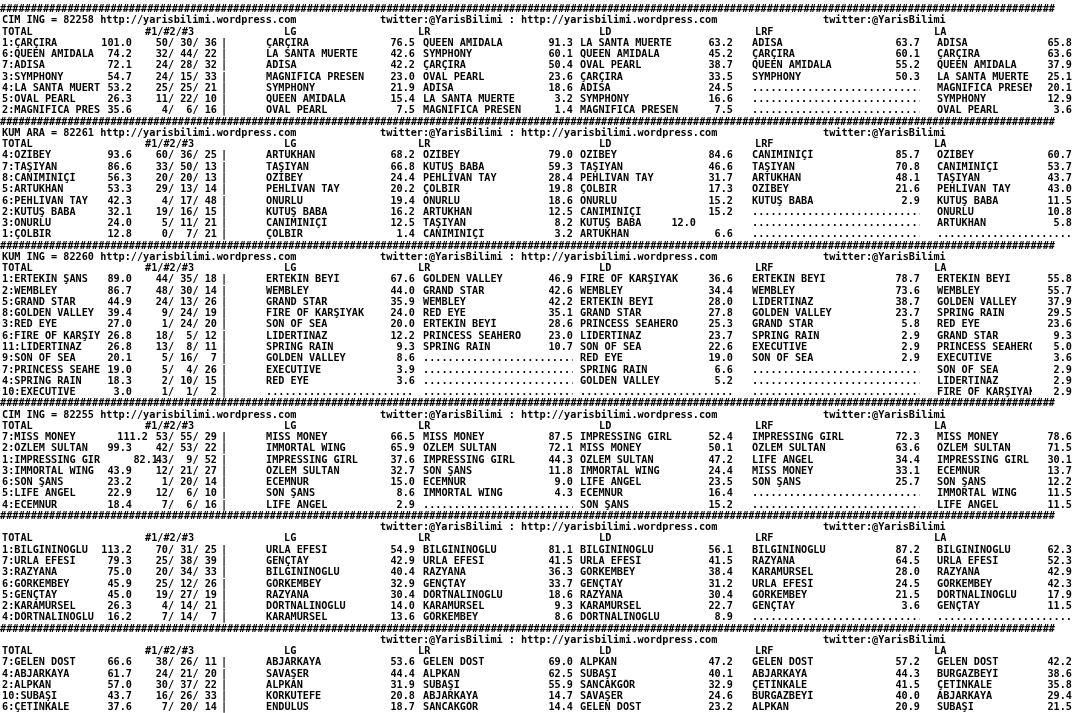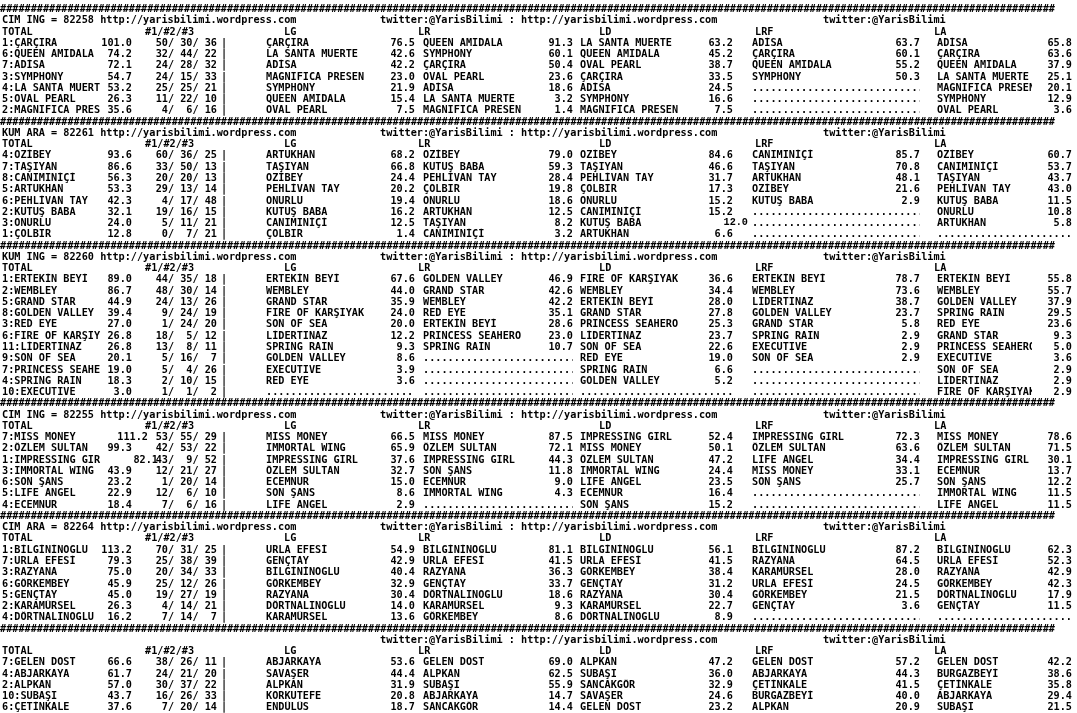--- a/index.html
+++ b/index.html
@@ -257,21 +257,21 @@
     <div class="line">
       <span class="c clip" style="left: 2px; width: 100px;">3:ONURLU</span>
       <span class="c r" style="left: 94px; width: 38px;">24.0</span>
       <span class="c r" style="left: 135px; width: 82px;"> 5/ 11/ 21</span>
       <span class="c" style="left: 221px;">|</span>
       <span class="c clip" style="left: 266px; width: 109px;">CANIMINİÇİ</span>
       <span class="c r" style="left: 375px; width: 40px;">12.5</span>
       <span class="c clip" style="left: 423px; width: 110px;">TAŞIYAN</span>
       <span class="c r" style="left: 533px; width: 40px;">8.2</span>
       <span class="c clip" style="left: 580px; width: 113px;">KUTUŞ BABA</span>
-      <span class="c r" style="left: 708px; width: 40px; font-family: Liberation Mono, monospace;">12.0</span>
+      <span class="c r" style="left: 656px; width: 40px;">12.0</span>
       <span class="c clip" style="left: 752px; width: 168px;">.............................................</span>
       <span class="c clip" style="left: 937px; width: 95px;">ARTUKHAN</span>
       <span class="c r" style="left: 1032px; width: 40px;">5.8</span>
     </div>
     <div class="line">
       <span class="c clip" style="left: 2px; width: 100px;">1:ÇOLBIR</span>
       <span class="c r" style="left: 94px; width: 38px;">12.8</span>
       <span class="c r" style="left: 135px; width: 82px;"> 0/  7/ 21</span>
       <span class="c" style="left: 221px;">|</span>
       <span class="c clip" style="left: 266px; width: 109px;">ÇOLBIR</span>
@@ -294,21 +294,21 @@
     <div class="line">
       <span class="c" style="left: 2px;">TOTAL</span>
       <span class="c" style="left: 145px;">#1/#2/#3</span>
       <span class="c" style="left: 284px;">LG</span>
       <span class="c" style="left: 418px;">LR</span>
       <span class="c" style="left: 599px;">LD</span>
       <span class="c" style="left: 755px;">LRF</span>
       <span class="c" style="left: 934px;">LA</span>
     </div>
     <div class="line">
-      <span class="c clip" style="left: 2px; width: 100px;">1:ERTEKİN BEYİ</span>
+      <span class="c clip" style="left: 2px; width: 100px;">1:ERTEKİN ŞANS</span>
       <span class="c r" style="left: 94px; width: 38px;">89.0</span>
       <span class="c r" style="left: 135px; width: 82px;">44/ 35/ 18</span>
       <span class="c" style="left: 221px;">|</span>
       <span class="c clip" style="left: 266px; width: 109px;">ERTEKİN BEYİ</span>
       <span class="c r" style="left: 375px; width: 40px;">67.6</span>
       <span class="c clip" style="left: 423px; width: 110px;">GOLDEN VALLEY</span>
       <span class="c r" style="left: 533px; width: 40px;">46.9</span>
       <span class="c clip" style="left: 580px; width: 113px;">FIRE OF KARŞIYAK</span>
       <span class="c r" style="left: 693px; width: 40px;">36.6</span>
       <span class="c clip" style="left: 752px; width: 128px;">ERTEKİN BEYİ</span>
@@ -590,21 +590,20 @@
       <span class="c clip" style="left: 580px; width: 113px;">SON ŞANS</span>
       <span class="c r" style="left: 693px; width: 40px;">15.2</span>
       <span class="c clip" style="left: 752px; width: 168px;">.............................................</span>
       <span class="c clip" style="left: 937px; width: 95px;">LIFE ANGEL</span>
       <span class="c r" style="left: 1032px; width: 40px;">11.5</span>
     </div>
     <div class="line">
       <span class="c clip" style="left: 0px; width: 1077px;">############################################################################################################################################################################</span>
     </div>
     <div class="line">
-      <span class="c" style="left: 2px;">CIM ARA = 82264 http://yarisbilimi.wordpress.com</span>
       <span class="c" style="left: 380px;">twitter:@YarisBilimi : http://yarisbilimi.wordpress.com</span>
       <span class="c" style="left: 823px;">twitter:@YarisBilimi</span>
     </div>
     <div class="line">
       <span class="c" style="left: 2px;">TOTAL</span>
       <span class="c" style="left: 145px;">#1/#2/#3</span>
       <span class="c" style="left: 284px;">LG</span>
       <span class="c" style="left: 418px;">LR</span>
       <span class="c" style="left: 599px;">LD</span>
       <span class="c" style="left: 755px;">LRF</span>
@@ -755,21 +754,21 @@
     <div class="line">
       <span class="c clip" style="left: 2px; width: 100px;">4:ABJARKAYA</span>
       <span class="c r" style="left: 94px; width: 38px;">61.7</span>
       <span class="c r" style="left: 135px; width: 82px;">24/ 21/ 20</span>
       <span class="c" style="left: 221px;">|</span>
       <span class="c clip" style="left: 266px; width: 109px;">SAVAŞER</span>
       <span class="c r" style="left: 375px; width: 40px;">44.4</span>
       <span class="c clip" style="left: 423px; width: 110px;">ALPKAN</span>
       <span class="c r" style="left: 533px; width: 40px;">62.5</span>
       <span class="c clip" style="left: 580px; width: 113px;">SUBAŞI</span>
-      <span class="c r" style="left: 693px; width: 40px;">36.0</span>
+      <span class="c r" style="left: 693px; width: 40px;">40.1</span>
       <span class="c clip" style="left: 752px; width: 128px;">ABJARKAYA</span>
       <span class="c r" style="left: 880px; width: 40px;">44.3</span>
       <span class="c clip" style="left: 937px; width: 95px;">BURGAZBEYİ</span>
       <span class="c r" style="left: 1032px; width: 40px;">38.6</span>
     </div>
     <div class="line">
       <span class="c clip" style="left: 2px; width: 100px;">2:ALPKAN</span>
       <span class="c r" style="left: 94px; width: 38px;">57.0</span>
       <span class="c r" style="left: 135px; width: 82px;">30/ 37/ 22</span>
       <span class="c" style="left: 221px;">|</span>

